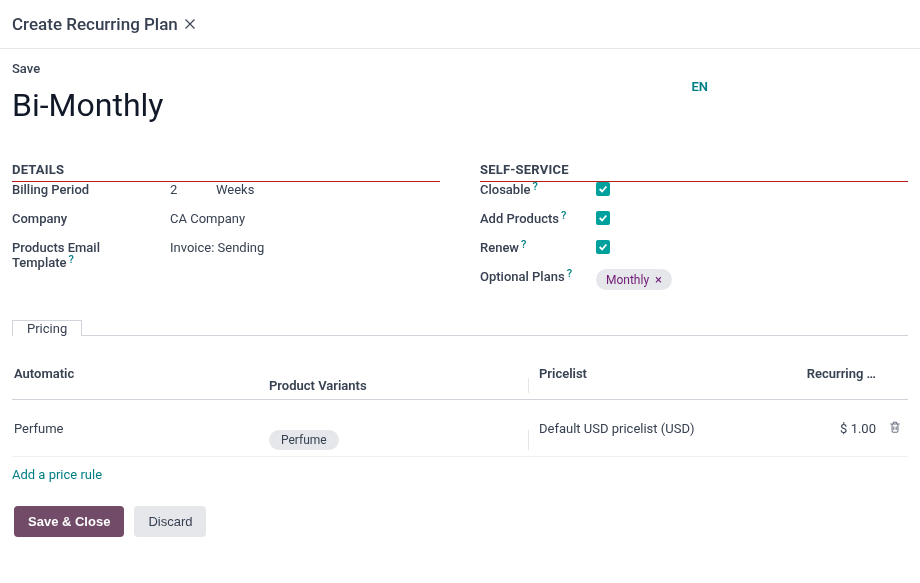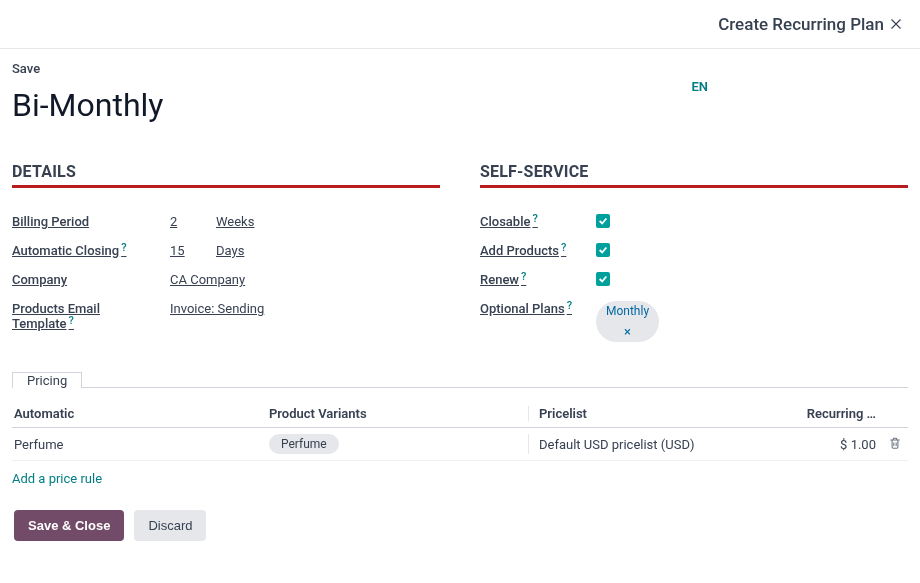--- a/index.html
+++ b/index.html
@@ -7,21 +7,21 @@
       font-family: -apple-system, BlinkMacSystemFont, "Segoe UI", Roboto, "Helvetica Neue", Arial, sans-serif;
       background: #fff;
       color: #374151;
       font-size: 13px;
       width: 920px;
       min-height: 583px;
       overflow: hidden;
     }
     .dialog-header {
       display: flex;
-      justify-content: flex-end;
+      justify-content: flex-start;
       align-items: center;
       padding: 12px 12px 12px 12px;
       border-bottom: 1px solid #e5e7eb;
     }
     .dialog-title { font-size: 17px; font-weight: 500; color: #374151;}
     .close-x {
       font-size: 22px; color:#374151; cursor:pointer; line-height:1;
       width: 24px; height: 24px; display:flex; align-items:center; justify-content:center;
     }
     .body {
@@ -32,59 +32,59 @@
     }
     .name-block .name-label { font-size: 13px; color:#374151; font-weight:500;}
     .name-value { font-size: 32px; color:#111827; font-weight:400; margin-top:10px;}
     .lang { color:#017e84; font-weight:600; font-size:13px; margin-top:18px; margin-right:200px;}
 
     .sections {
       display:flex; gap:40px; margin-top:38px;
     }
     .section { flex:1; }
     .section-title {
-      font-size: 16px; font-weight:700; color:#374151;
-      padding-bottom:4px; border-bottom:3px solid #b91c1c;
-      margin-bottom:26px; letter-spacing:0.2px;
+      font-size: 13px; font-weight:700; color:#374151;
+      padding-bottom:4px; border-bottom:1px solid #b91c1c;
+      margin-bottom:0; letter-spacing:0.2px;
     }
     .field-row {
-      display:flex; align-items:flex-start; margin-bottom:14px; font-size:13px;text-decoration:underline;
+      display:flex; align-items:flex-start; margin-bottom:14px; font-size:13px;
     }
     .field-label { width:158px; color:#374151; font-weight:500;}
     .field-value { color:#374151; display:flex; gap:24px;}
     .field-value .num { width:22px; }
     .help-sup { color:#017e84; font-size:11px; position:relative; top:-4px; margin-left:2px; cursor:pointer;}
     .checkbox {
       width:14px; height:14px; background:#00a09d; display:inline-flex; align-items:center; justify-content:center;
       border-radius:2px; cursor:pointer;
     }
     .checkbox svg { width:10px; height:10px; stroke:#fff; stroke-width:2.2; fill:none;}
     .tag {
       display:inline-flex; align-items:center; gap:6px;
-      background:#e5e7eb; color:#0369a1; border-radius:999px; padding:3px 10px; font-size:12px;flex-direction:column;
+      background:#e5e7eb; color:#701a75; border-radius:999px; padding:3px 10px; font-size:12px;
     }
     .tag .x { cursor:pointer; font-size:13px;}
 
     .tabs { margin-top:16px; }
     .tab {
       display:inline-block; padding:0 14px; font-size:13px; color:#374151; border:1px solid #d1d5db; border-bottom:none;
       cursor:pointer; background:#fff;
     }
     .tab.active { position:relative; }
     .tab-underline { border-bottom:1px solid #d1d5db; margin-top:-1px;}
 
     .grid {
       width:100%; margin-top:12px;
     }
     .grid-header, .grid-row {
       display:flex; align-items:center; padding:6px 2px;
     }
     .grid-header { border-bottom:1px solid #d1d5db; font-weight:600;}
     .col-products { width:255px; }
-    .col-variants { width:260px; border-right:1px solid #e5e7eb; }
+    .col-variants { width:260px; border-right:1px solid #e5e7eb;margin-top:24px; }
     .col-pricelist { width:268px; padding-left:10px;}
     .col-recurring { flex:1; text-align:right; padding-right:8px;}
     .col-del { width:22px; text-align:center;}
     .grid-row { border-bottom:1px solid #eef0f2;}
     .variant-pill { background:#e5e7eb; border-radius:999px; padding:3px 12px; font-size:12px; display:inline-block;}
     .trash { cursor:pointer; color:#6b7280;}
     .add-rule { color:#017e84; margin-top:10px; display:inline-block; cursor:pointer;}
 
     .footer {
       margin-top:24px;
@@ -123,29 +123,20 @@
       <div class="section-title">DETAILS</div>
 
       <div class="field-row">
         <div class="field-label">Billing Period</div>
         <div class="field-value">
           <span class="num">2</span>
           <span>Weeks</span>
         </div>
       </div>
 
-      <div class="field-row">
-        <div class="field-label">
-          <span>Automatic Closing</span><span class="help-sup">?</span>
-        </div>
-        <div class="field-value">
-          <span class="num">15</span>
-          <span>Days</span>
-        </div>
-      </div>
 
       <div class="field-row">
         <div class="field-label">Company</div>
         <div class="field-value">CA Company</div>
       </div>
 
       <div class="field-row">
         <div class="field-label">
           <span>Products Email</span><br>
           <span>Template</span><span class="help-sup">?</span>

